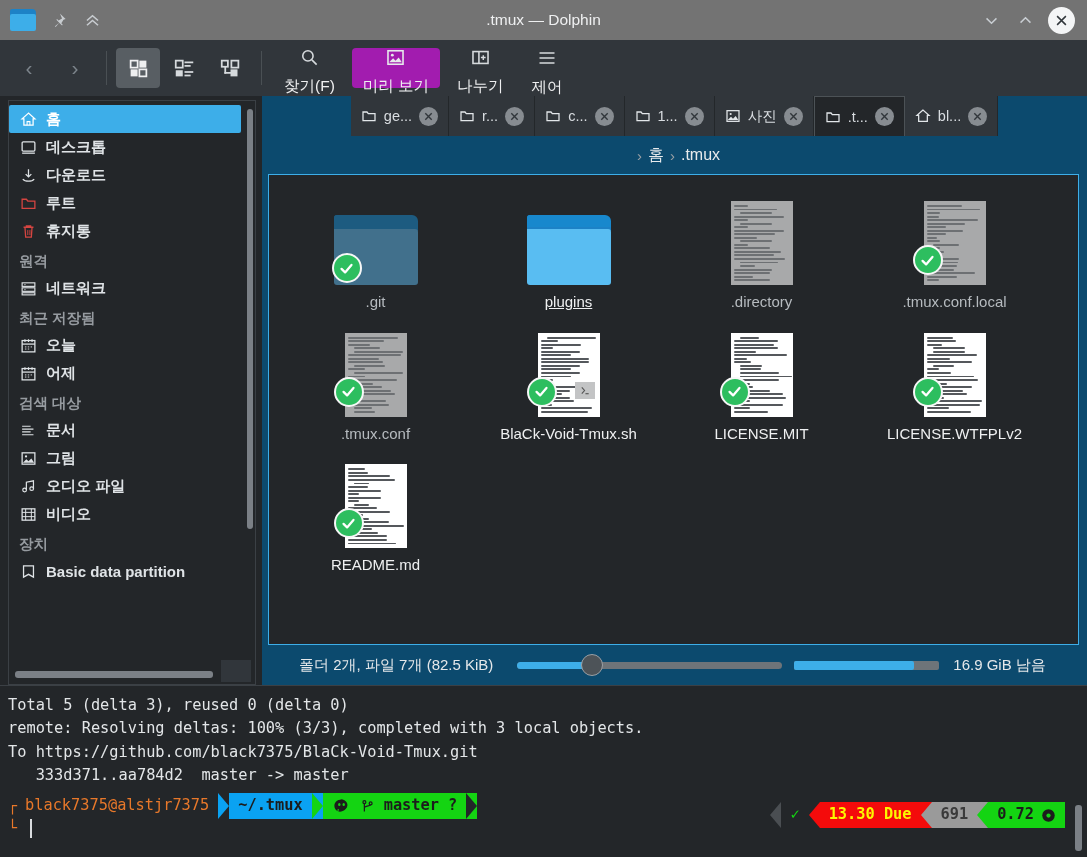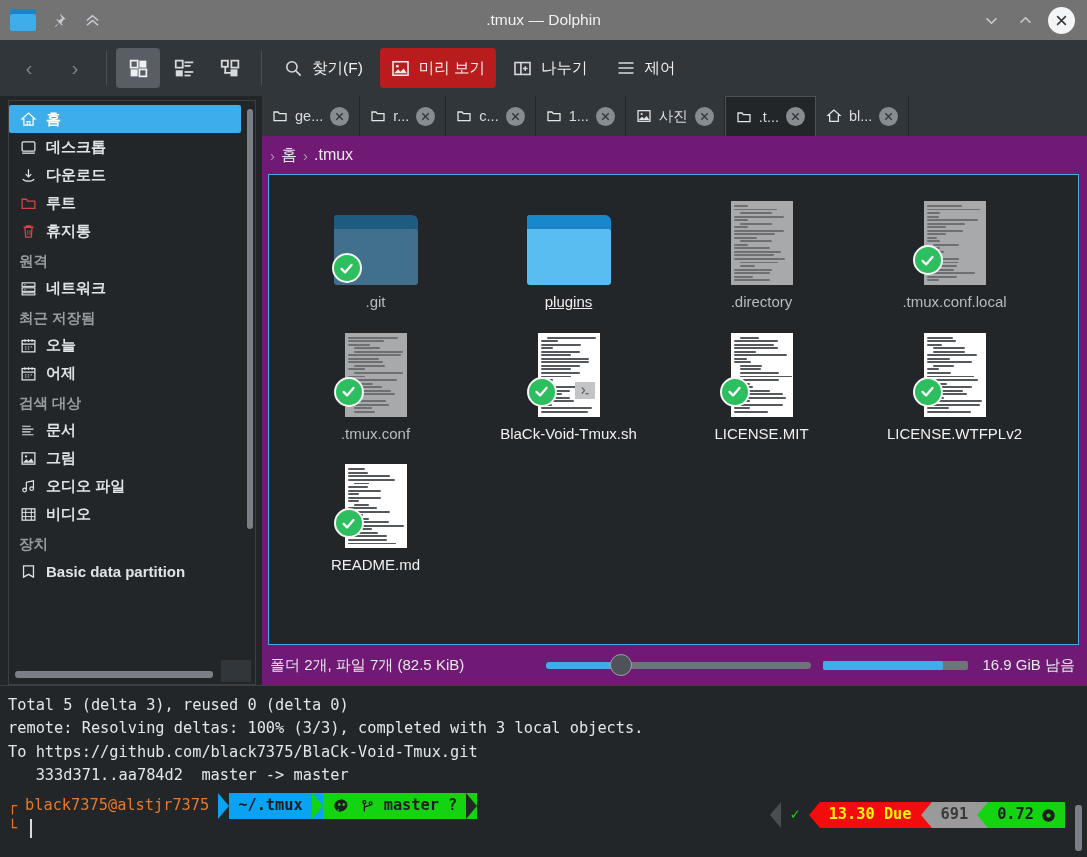--- a/index.html
+++ b/index.html
@@ -67,23 +67,23 @@
   .tbsep { width:1px; height: 34px; background:#4a5054; margin: 0 8px; }
   .viewbtn {
     width: 44px; height: 40px; border-radius: 4px;
     display:flex; align-items:center; justify-content:center; cursor:pointer;
     margin: 0 1px;
   }
   .viewbtn.active { background:#585e63; }
   .tbtn {
     height: 40px; border-radius: 4px; padding: 0 11px;
     display:flex; align-items:center; gap:9px; cursor:pointer;
-    color:#eff0f1; font-size:15.5px; margin: 0 3px;
-  }
-  .tbtn.active { background:#b91c1c; }
+    color:#eff0f1; font-size:15.5px; margin: 0 3px; flex-direction: column;
+  }
+  .tbtn.active { background:#a21caf; }
   .tbtn .ico { display:flex; align-items:center; color:#d6dadd; }
 
   
   .mid { flex: 1 1 auto; display: flex; min-height: 0; }
 
   
   .sidebar {
     width: 262px; flex: 0 0 262px;
     background: #232629;
     padding: 4px 6px 0 8px;
@@ -114,21 +114,21 @@
     position:absolute; left:6px; right:42px; bottom:6px; height:7px;
   }
   .sb-scroll-h {
     width: 100%; height: 7px; background:#7b8086; border-radius:3px; cursor:pointer;
   }
   .sb-corner {
     position:absolute; right:4px; bottom:2px; width:30px; height:22px; background:#31363b;
   }
 
   
-  .mainpane { flex: 1 1 auto; display: flex; flex-direction: column; min-width:0; background:#701a75; }
+  .mainpane { flex: 1 1 auto; display: flex; flex-direction: column; min-width:0; background:#0c4a6e;align-items:center; }
 
   
   .tabbar { height: 40px; flex:0 0 40px; background:#31363b; display:flex; align-items:stretch; }
   .tab {
     display:flex; align-items:center; gap:7px; padding: 0 10px;
     color:#d8dce0; font-size:14.5px; cursor:pointer;
     border-right: 1px solid #23272a; min-width: 0; position: relative;
   }
   .tab .label { color:#d9dde1; white-space:nowrap; }
   .tab.active { background:#232629; border: 1px solid #4c5256; border-bottom: none; }

